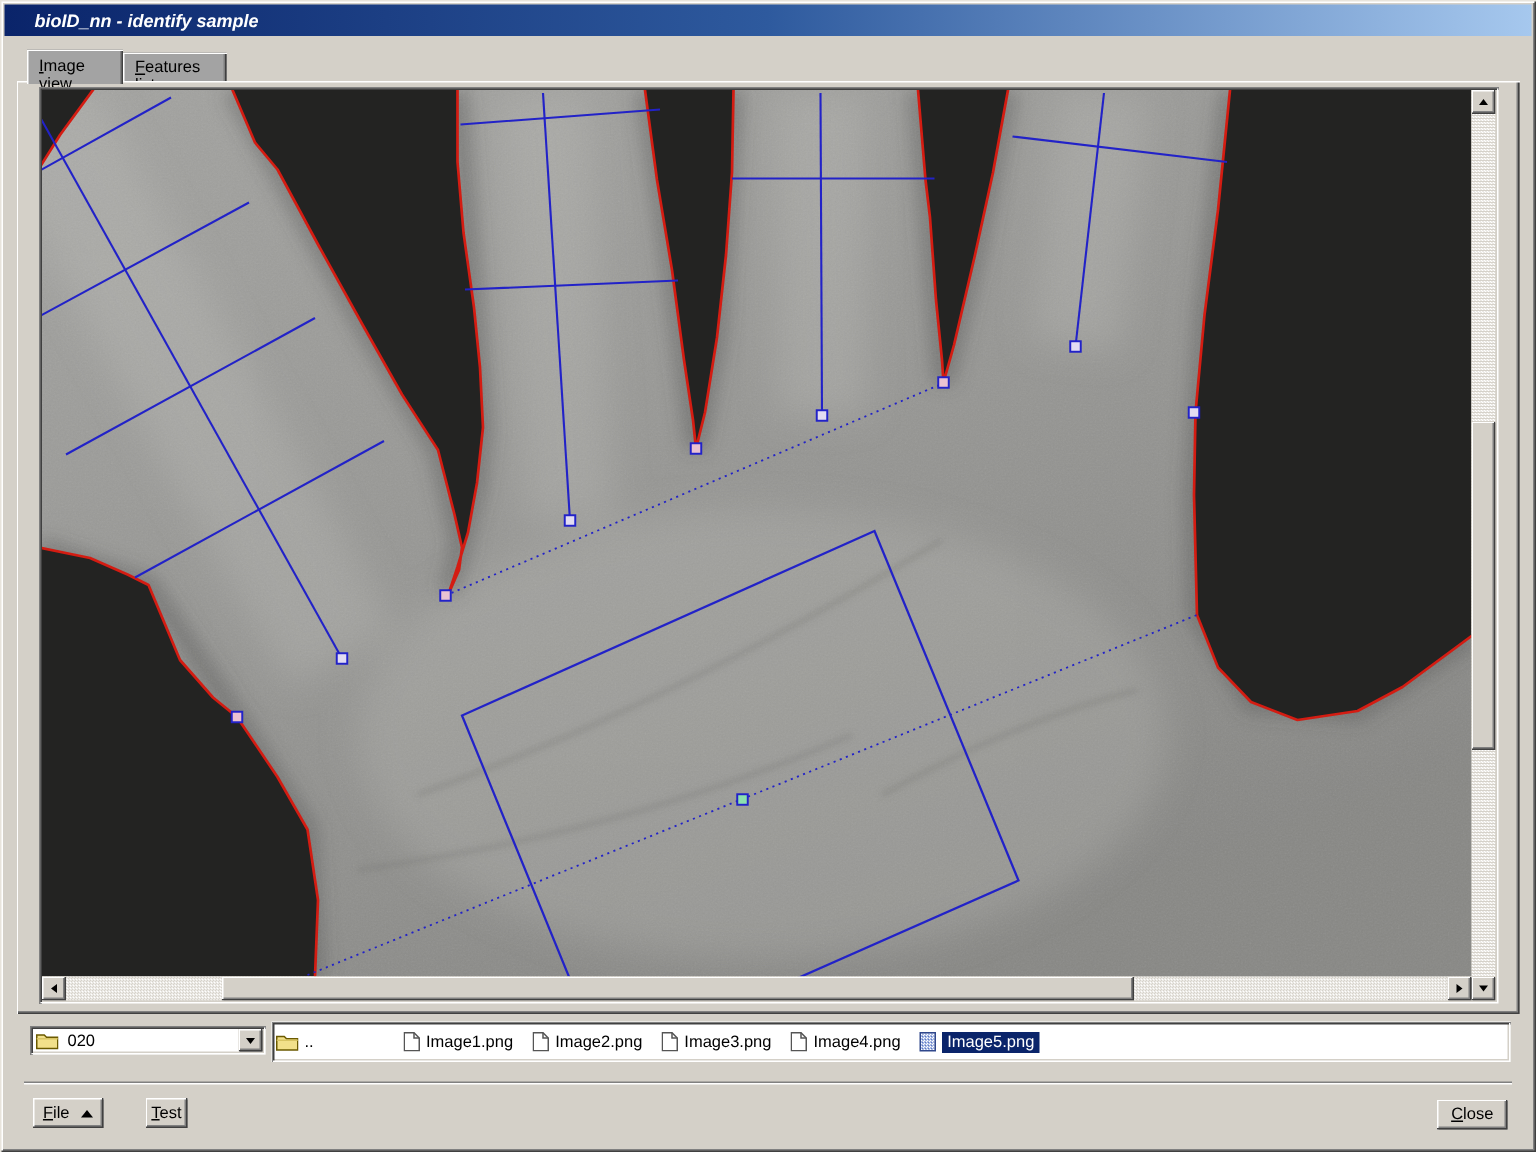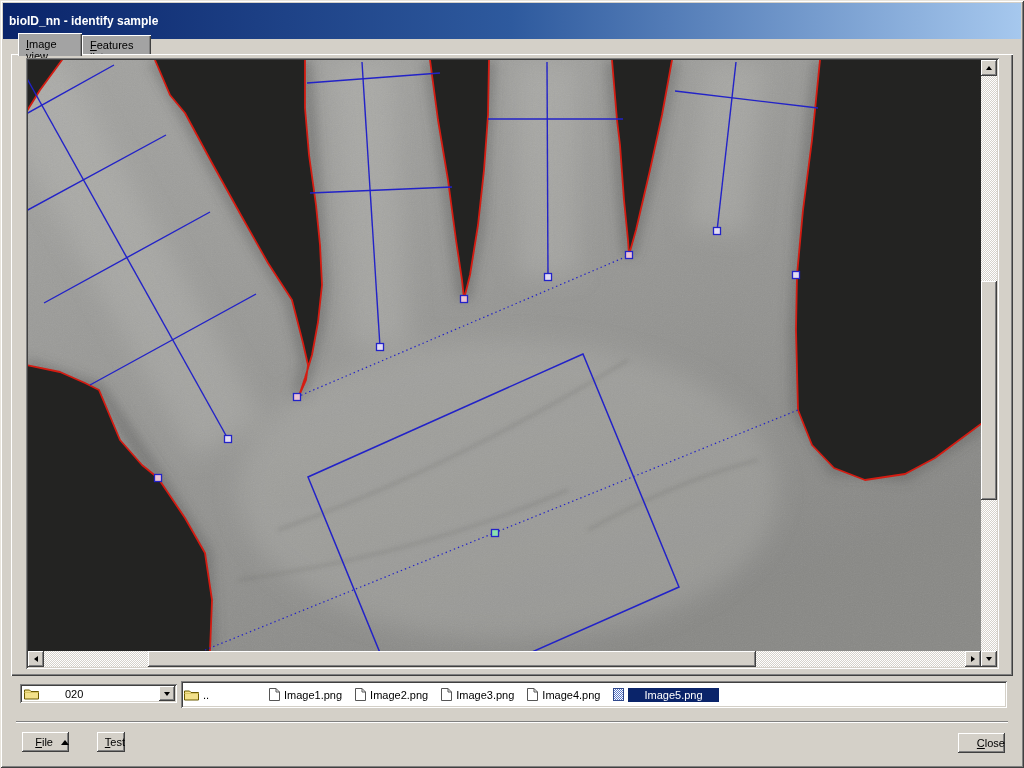--- a/index.html
+++ b/index.html
@@ -18,24 +18,24 @@
     box-shadow: inset -1px -1px 0 #404040, inset 1px 1px 0 #ffffff,
                 inset -2px -2px 0 #808080, inset 2px 2px 0 #d4d0c8;
   }
   .sunken {
     box-shadow: inset 1px 1px 0 #808080, inset -1px -1px 0 #ffffff,
                 inset 2px 2px 0 #404040, inset -2px -2px 0 #d4d0c8;
   }
   .u { text-decoration: underline; }
 
   .titlebar {
-    position: absolute; left: 3px; top: 3px; width: 1018px; height: 36px;
+    position: absolute; left: 3px; top: 3px; width: 1018px; height: 21px;
     background: linear-gradient(90deg, var(--titlebar-left), var(--titlebar-mid) 50%, var(--titlebar-right));
     color: #fff; font-weight: bold; font-size: 12px;
-    display: flex; align-items: center; padding-left: 6px;
+    display: flex; align-items: center; padding-left: 20px; font-style: italic;
   }
 
   .tab {
     position: absolute; top: 35px; height: 20px;
     background: #a3a3a3; padding: 4px 8px 0 8px;
     box-shadow: inset 1px 1px 0 #ffffff, inset -1px 0 0 #404040, inset -2px 0 0 #808080;
   }
   .tab.active {
     top: 33px; height: 23px; z-index: 5; padding-top: 5px;
   }
@@ -69,49 +69,49 @@
     box-shadow: inset -1px -1px 0 #404040, inset 1px 1px 0 #ffffff, inset -2px -2px 0 #808080; }
   .hthumb { position: absolute; top: 0; height: 16px; background: #d4d0c8;
     box-shadow: inset -1px -1px 0 #404040, inset 1px 1px 0 #ffffff, inset -2px -2px 0 #808080; }
   .tri-up    { width:0;height:0;border-left:3px solid transparent;border-right:3px solid transparent;border-bottom:4px solid #000; }
   .tri-down  { width:0;height:0;border-left:3px solid transparent;border-right:3px solid transparent;border-top:4px solid #000; }
   .tri-left  { width:0;height:0;border-top:3px solid transparent;border-bottom:3px solid transparent;border-right:4px solid #000; }
   .tri-right { width:0;height:0;border-top:3px solid transparent;border-bottom:3px solid transparent;border-left:4px solid #000; }
 
   .combo {
     position: absolute; left: 20px; top: 684px; width: 157px; height: 19px;
-    background: #fff; display: flex; align-items: center; padding-left: 4px; gap: 20px;
+    background: #fff; display: flex; align-items: center; padding-left: 4px;
   }
   .combo-btn {
     position: absolute; right: 2px; top: 2px; width: 16px; height: 15px;
     background: #d4d0c8; display: flex; align-items: center; justify-content: center;
     box-shadow: inset -1px -1px 0 #404040, inset 1px 1px 0 #ffffff, inset -2px -2px 0 #808080;
   }
   .combo .val { margin-left: 6px; }
 
   .filelist {
     position: absolute; left: 181px; top: 681px; width: 826px; height: 27px;
     background: #fff; display: flex; align-items: center; padding-left: 3px;
   }
   .fitem { display: flex; align-items: center; margin-right: 13px; }
   .fitem.first { width: 80px; margin-right: 5px; }
   .fitem .fi-icon { display: none; margin-right: 4px; line-height: 0; }
   .fitem.icon-folder .fi-folder { display: inline-block; }
   .fitem.icon-file .fi-file { display: inline-block; }
   .fitem.icon-file-selected .fi-filesel { display: inline-block; width: 11px; height: 13px;
     border: 1px solid #30488c;
     background: repeating-conic-gradient(#5a78c8 0% 25%, #ffffff 0% 50%); background-size: 2px 2px; }
-  .fitem.selected .fi-label { background: var(--selection-bg); color: #fff; padding: 1px 16px; }
+  .fitem.selected .fi-label { background: var(--selection-bg); color: #fff; padding: 1px 3px; }
 
   .groove { position: absolute; left: 16px; top: 721px; width: 992px; height: 2px;
     border-top: 1px solid #808080; border-bottom: 1px solid #ffffff; }
 
   .push {
     position: absolute; height: 20px; background: #d4d0c8;
-    display: flex; align-items: center; justify-content: flex-end;
+    display: flex; align-items: center; justify-content: center;
   }
   .arrow-up-glyph { width:0;height:0;border-left:4px solid transparent;border-right:4px solid transparent;border-bottom:5px solid #000; margin-left:8px; }
 </style>
 </head>
 <body>
 
 <div class="titlebar">
   <span>bioID_nn - identify sample</span>
 </div>
 

